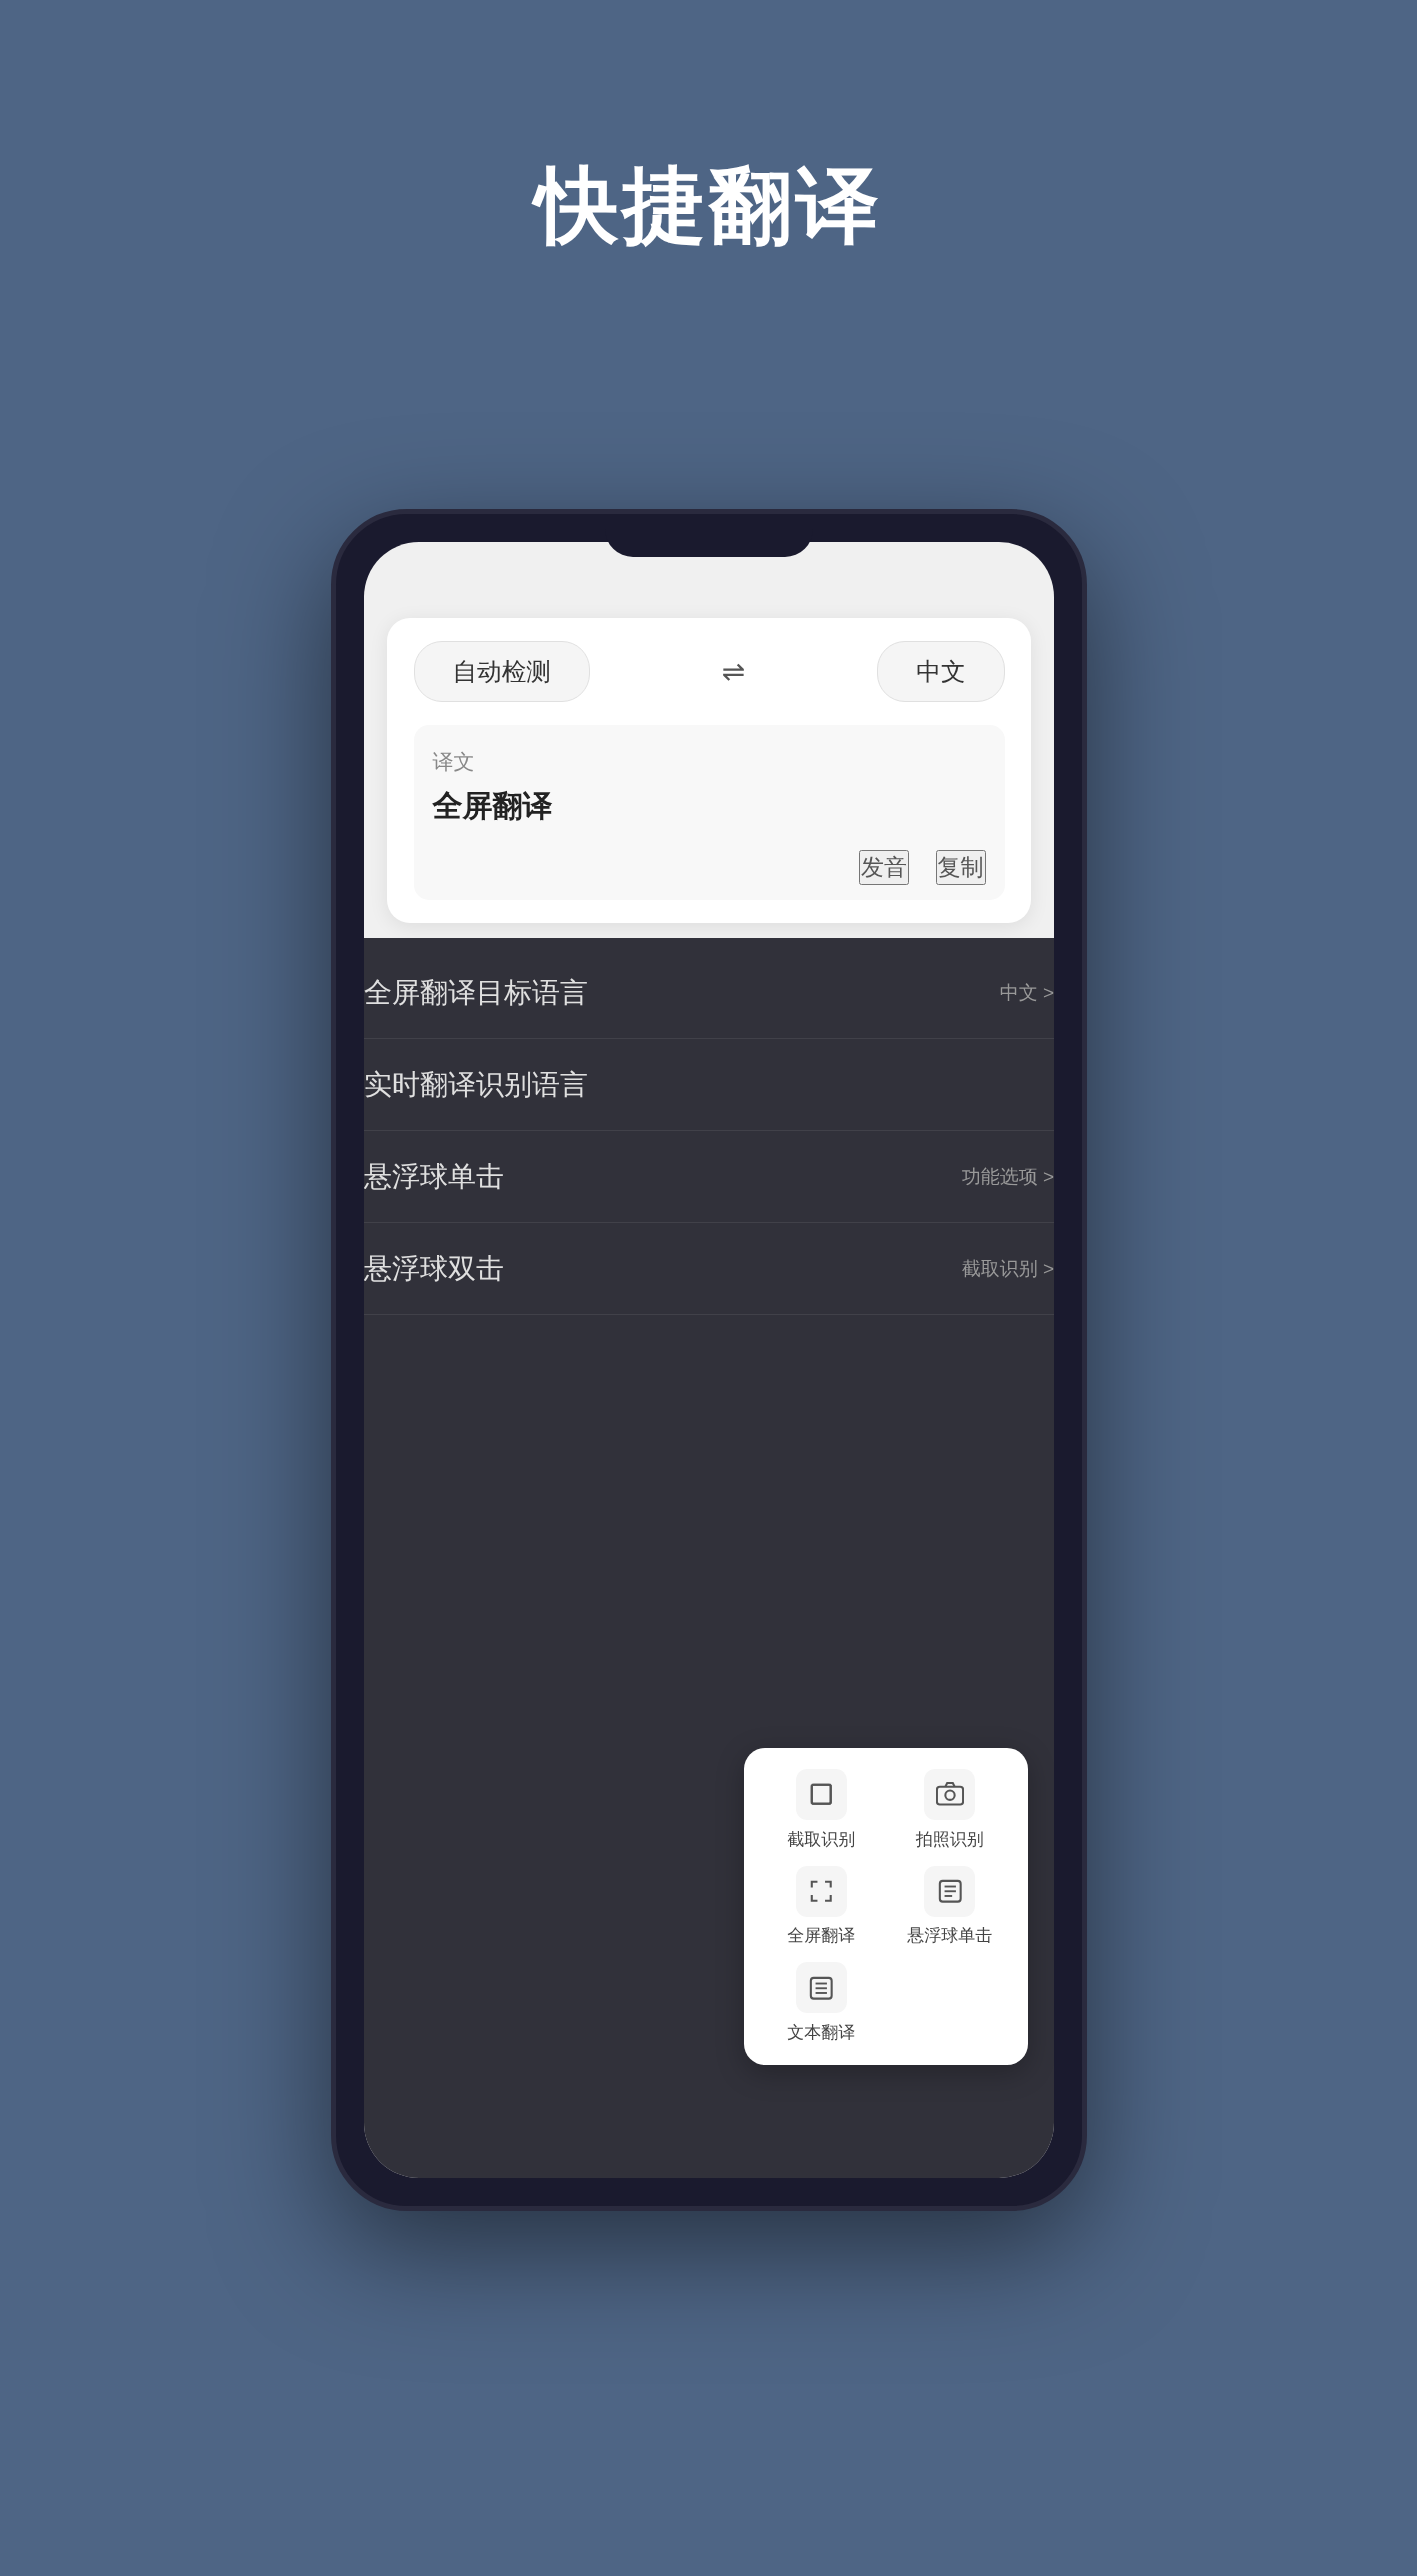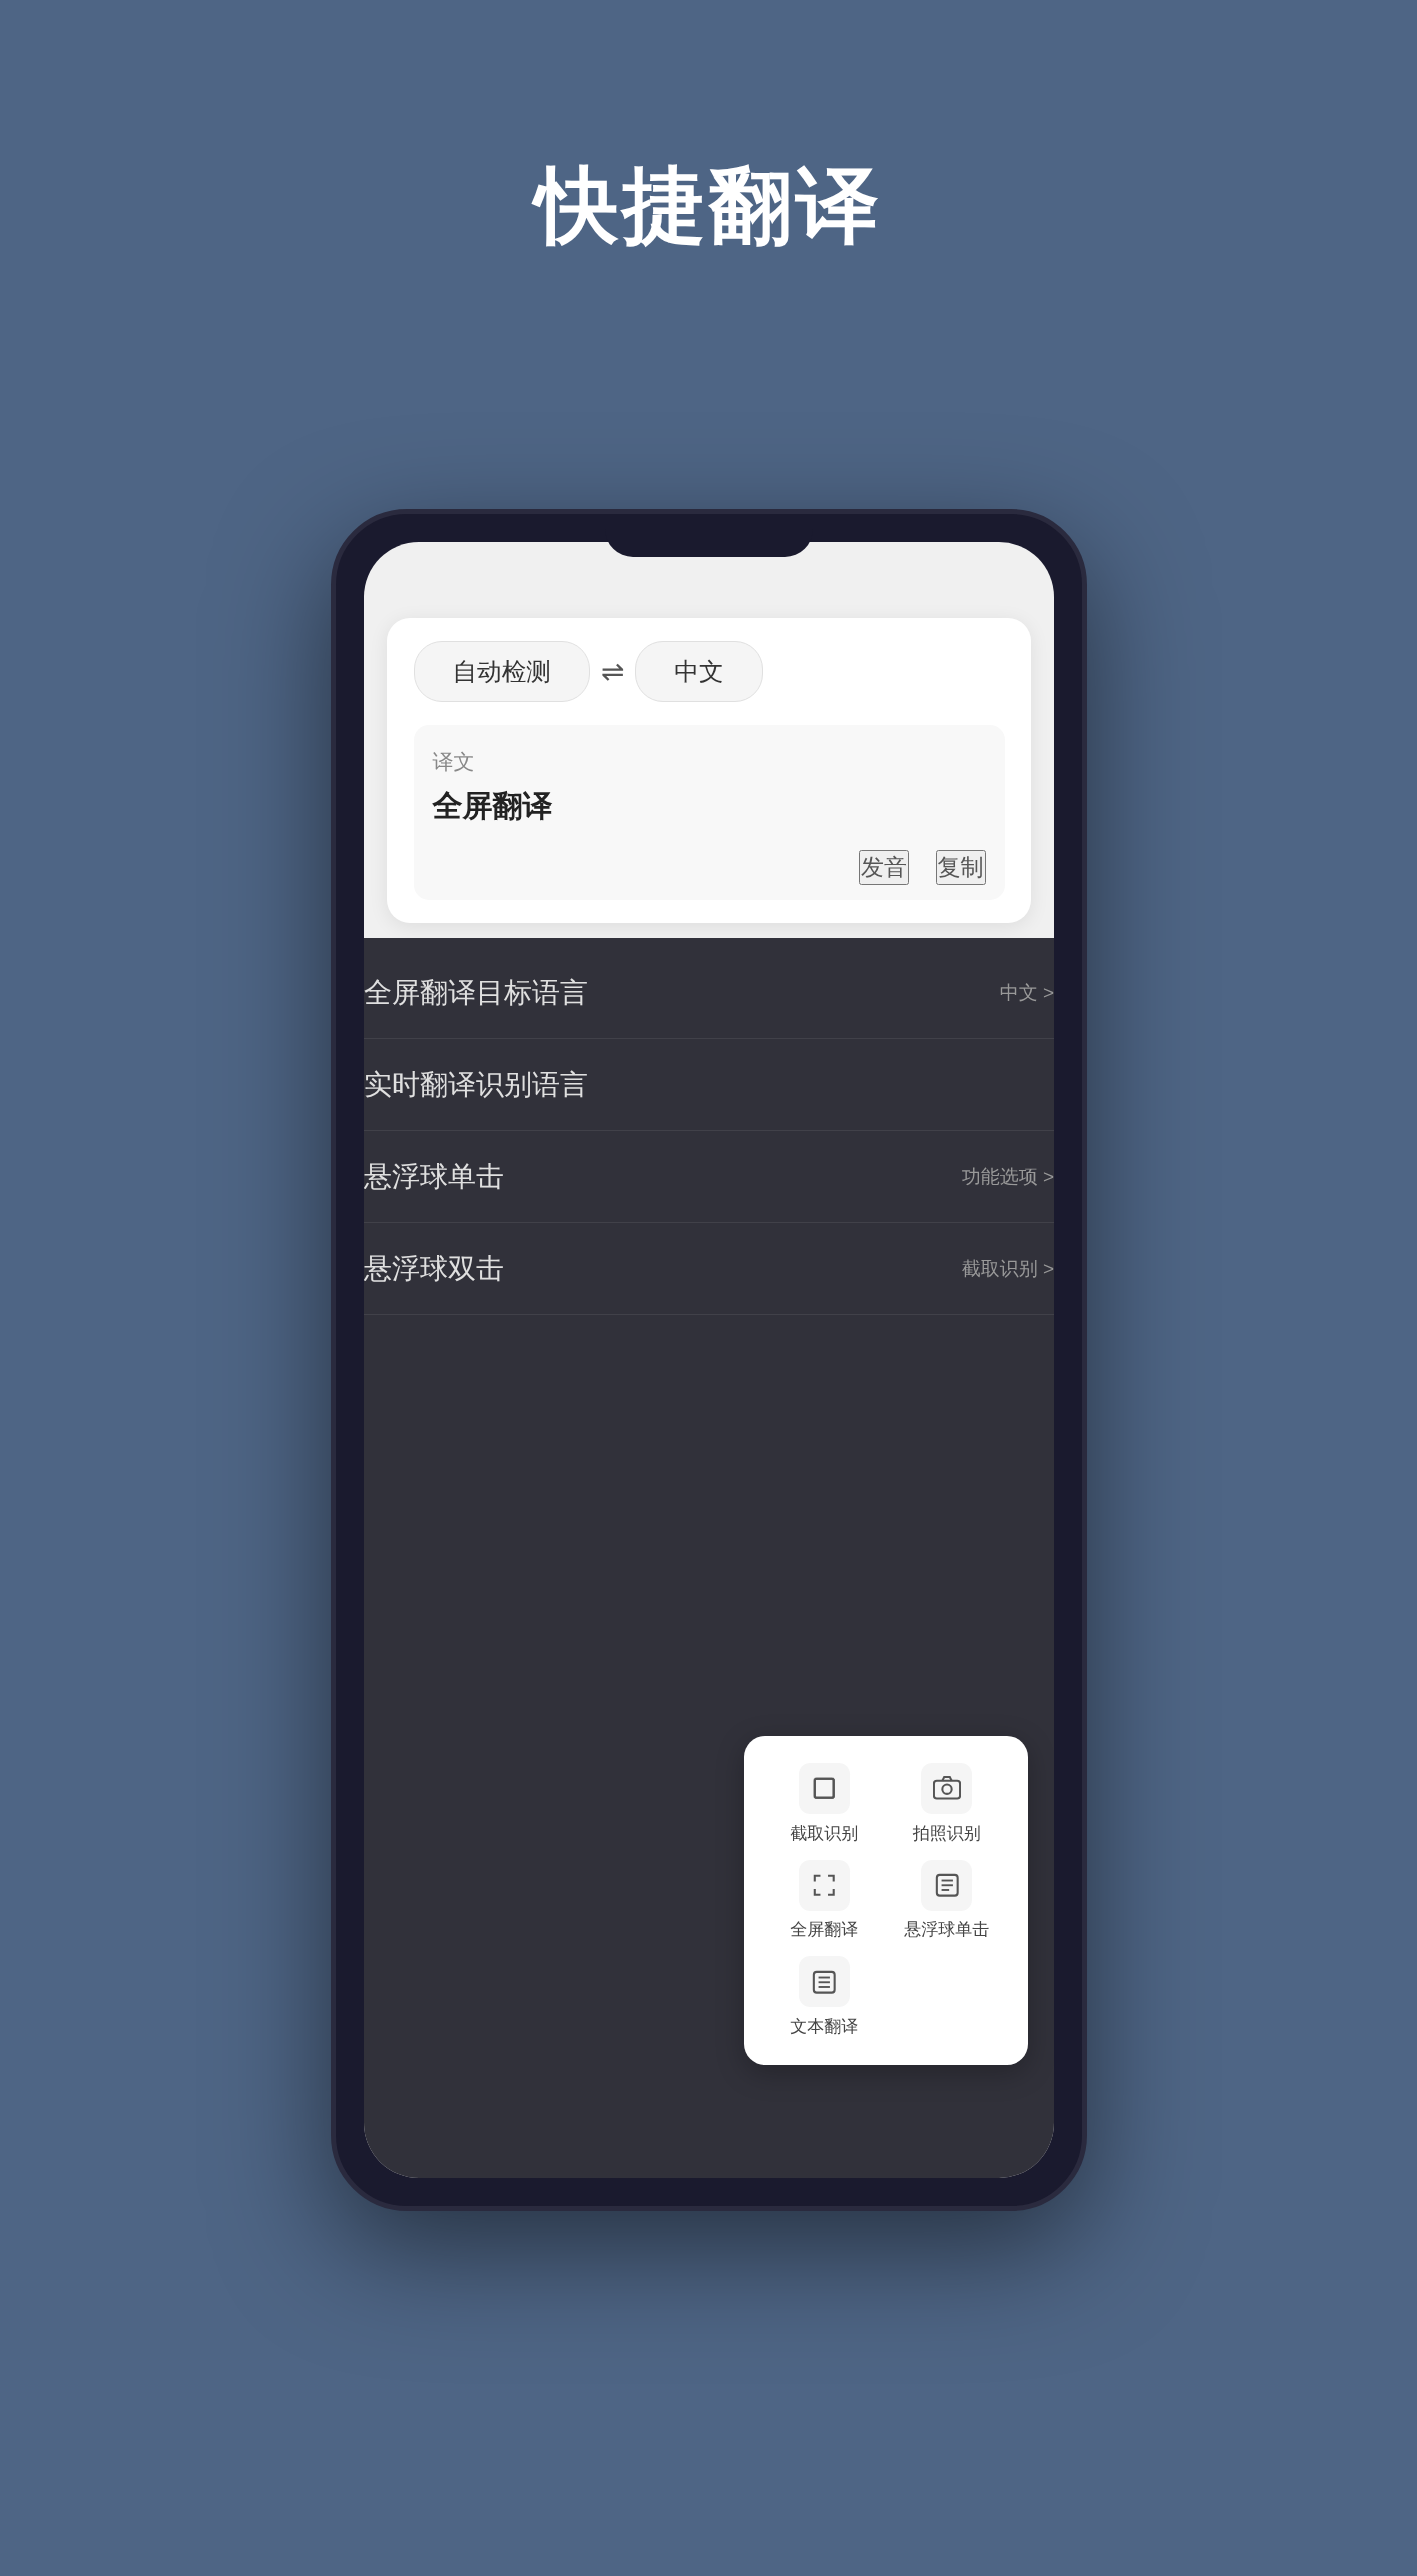--- a/index.html
+++ b/index.html
@@ -66,22 +66,22 @@
       border-radius: 23px;
       margin: 76px 23px 15px 23px;
       padding: 23px 26.5px;
       box-shadow: 0 3.8px 19px rgba(0,0,0,0.08);
     }
 
     
     .lang-selector-row {
       display: flex;
       align-items: center;
+      justify-content: space-between;
       margin-bottom: 23px;
-      gap: 11px;
     }
 
     .lang-btn {
       background: #f5f5f5;
       border: 1.4px solid #e0e0e0;
       border-radius: 28px;
       padding: 13.2px 38px;
       font-size: 24.6px;
       color: #333;
       font-weight: 500;
@@ -160,21 +160,21 @@
       color: #999;
     }
 
     
     .quick-action-panel {
       position: absolute;
       right: 26.5px;
       bottom: 113px;
       background: #ffffff;
       border-radius: 21px;
-      padding: 27px;
+      padding: 21px;
       width: 284px;
       box-shadow: 0 7.6px 28px rgba(0,0,0,0.25);
     }
 
     .quick-action-grid {
       display: grid;
       grid-template-columns: 1fr 1fr;
       gap: 15px;
     }
 

